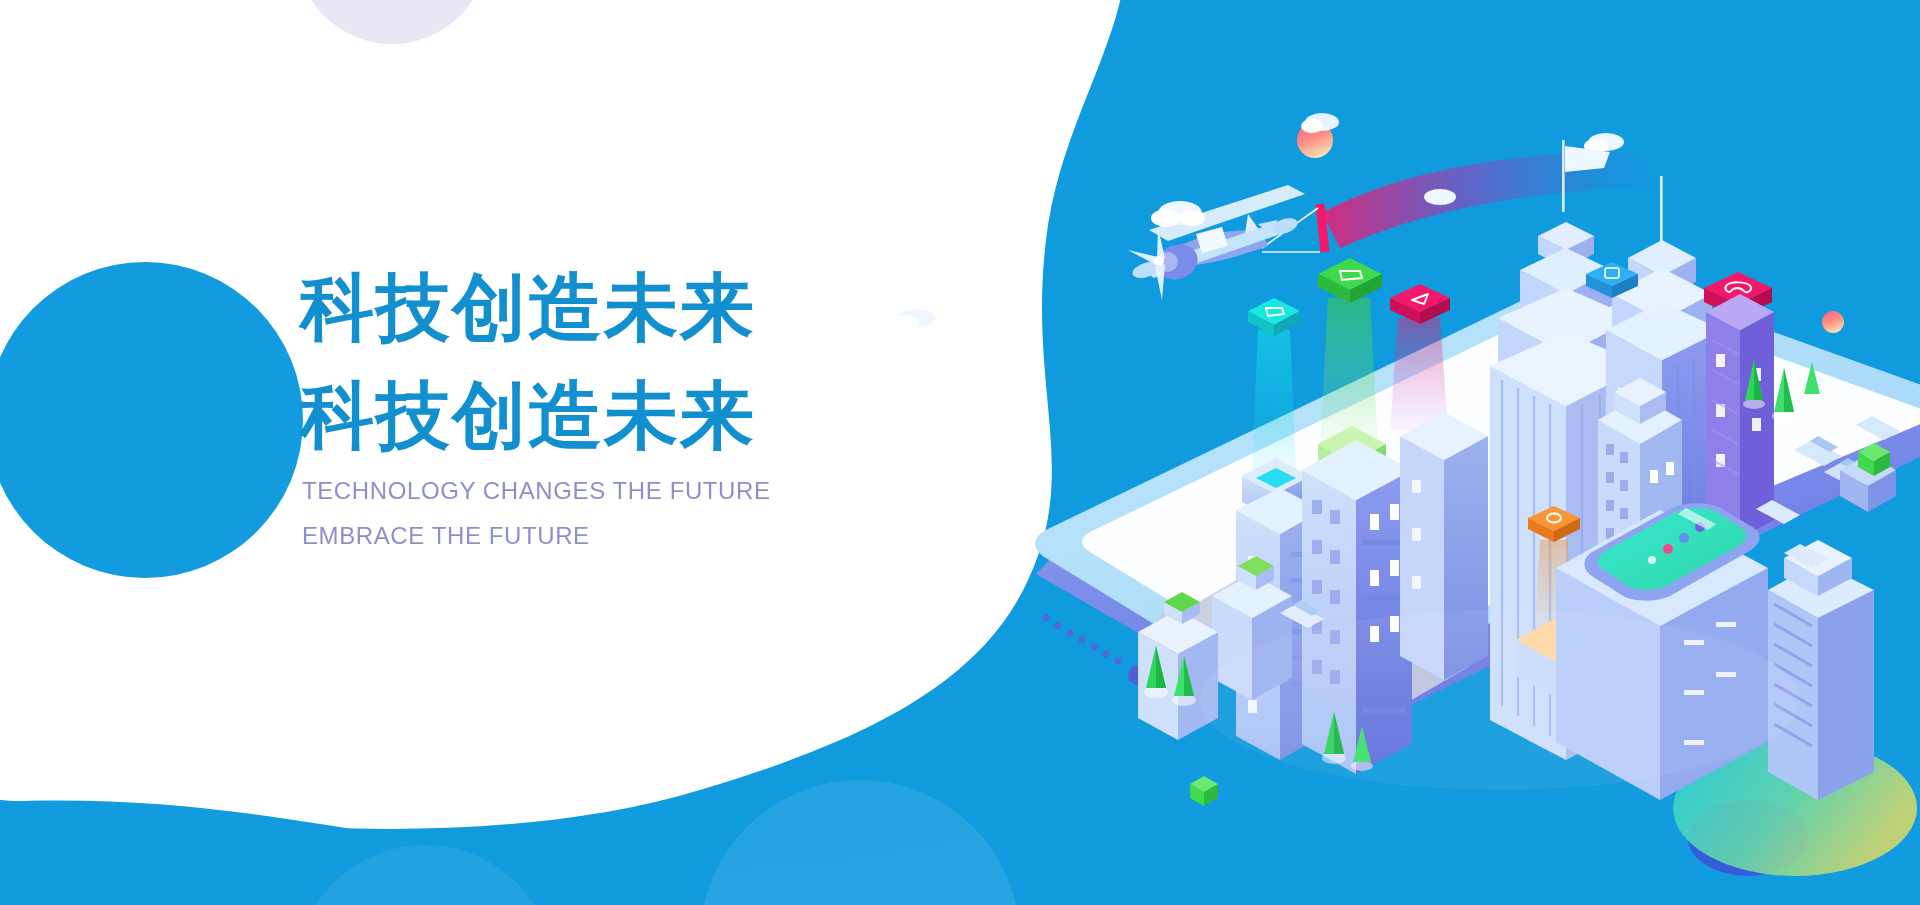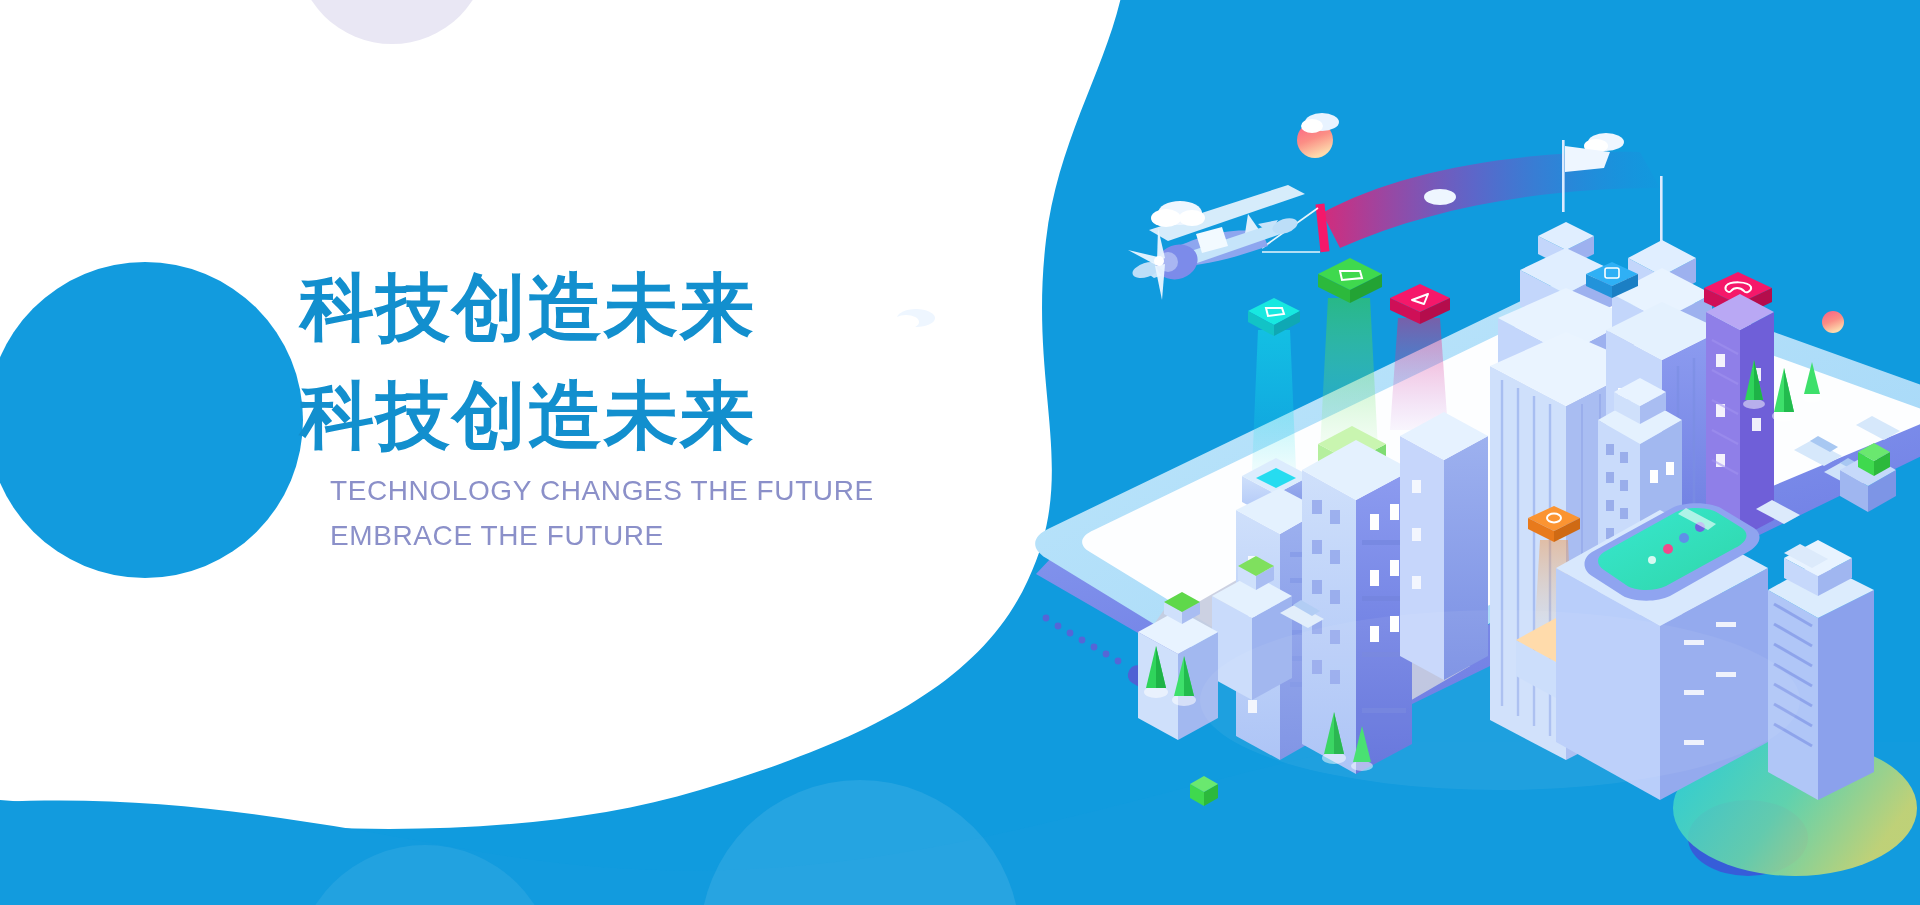--- a/index.html
+++ b/index.html
@@ -9,22 +9,22 @@
   #art{position:absolute;left:0;top:0;width:1920px;height:905px;}
 
   .copy{position:absolute;left:0;top:0;width:1920px;height:905px;pointer-events:none;}
   .headline{position:absolute;left:300px;top:253px;width:620px;
     font-family:"DejaVu Sans","Liberation Sans",sans-serif;
     font-weight:700;font-size:74px;line-height:108px;letter-spacing:2px;
     color:#128FCE;white-space:nowrap;}
   .headline div{white-space:nowrap;}
   .subtitle{position:absolute;left:302px;top:468px;width:640px;
     font-family:"Liberation Sans","DejaVu Sans",sans-serif;
-    font-weight:400;font-size:28px;line-height:45px;letter-spacing:0.6px;
-    color:#8b90c9;margin-left:28px;}
+    font-weight:400;font-size:24px;line-height:45px;letter-spacing:0.6px;
+    color:#8b90c9;}
   .subtitle div{white-space:nowrap;}
 </style>
 </head>
 <body>
 
 <div id="stage">
 
   <svg id="bg" viewBox="0 0 1920 905" preserveAspectRatio="none">
     <defs>
       <linearGradient id="gBall" x1="0" y1="0" x2="0.4" y2="1">

